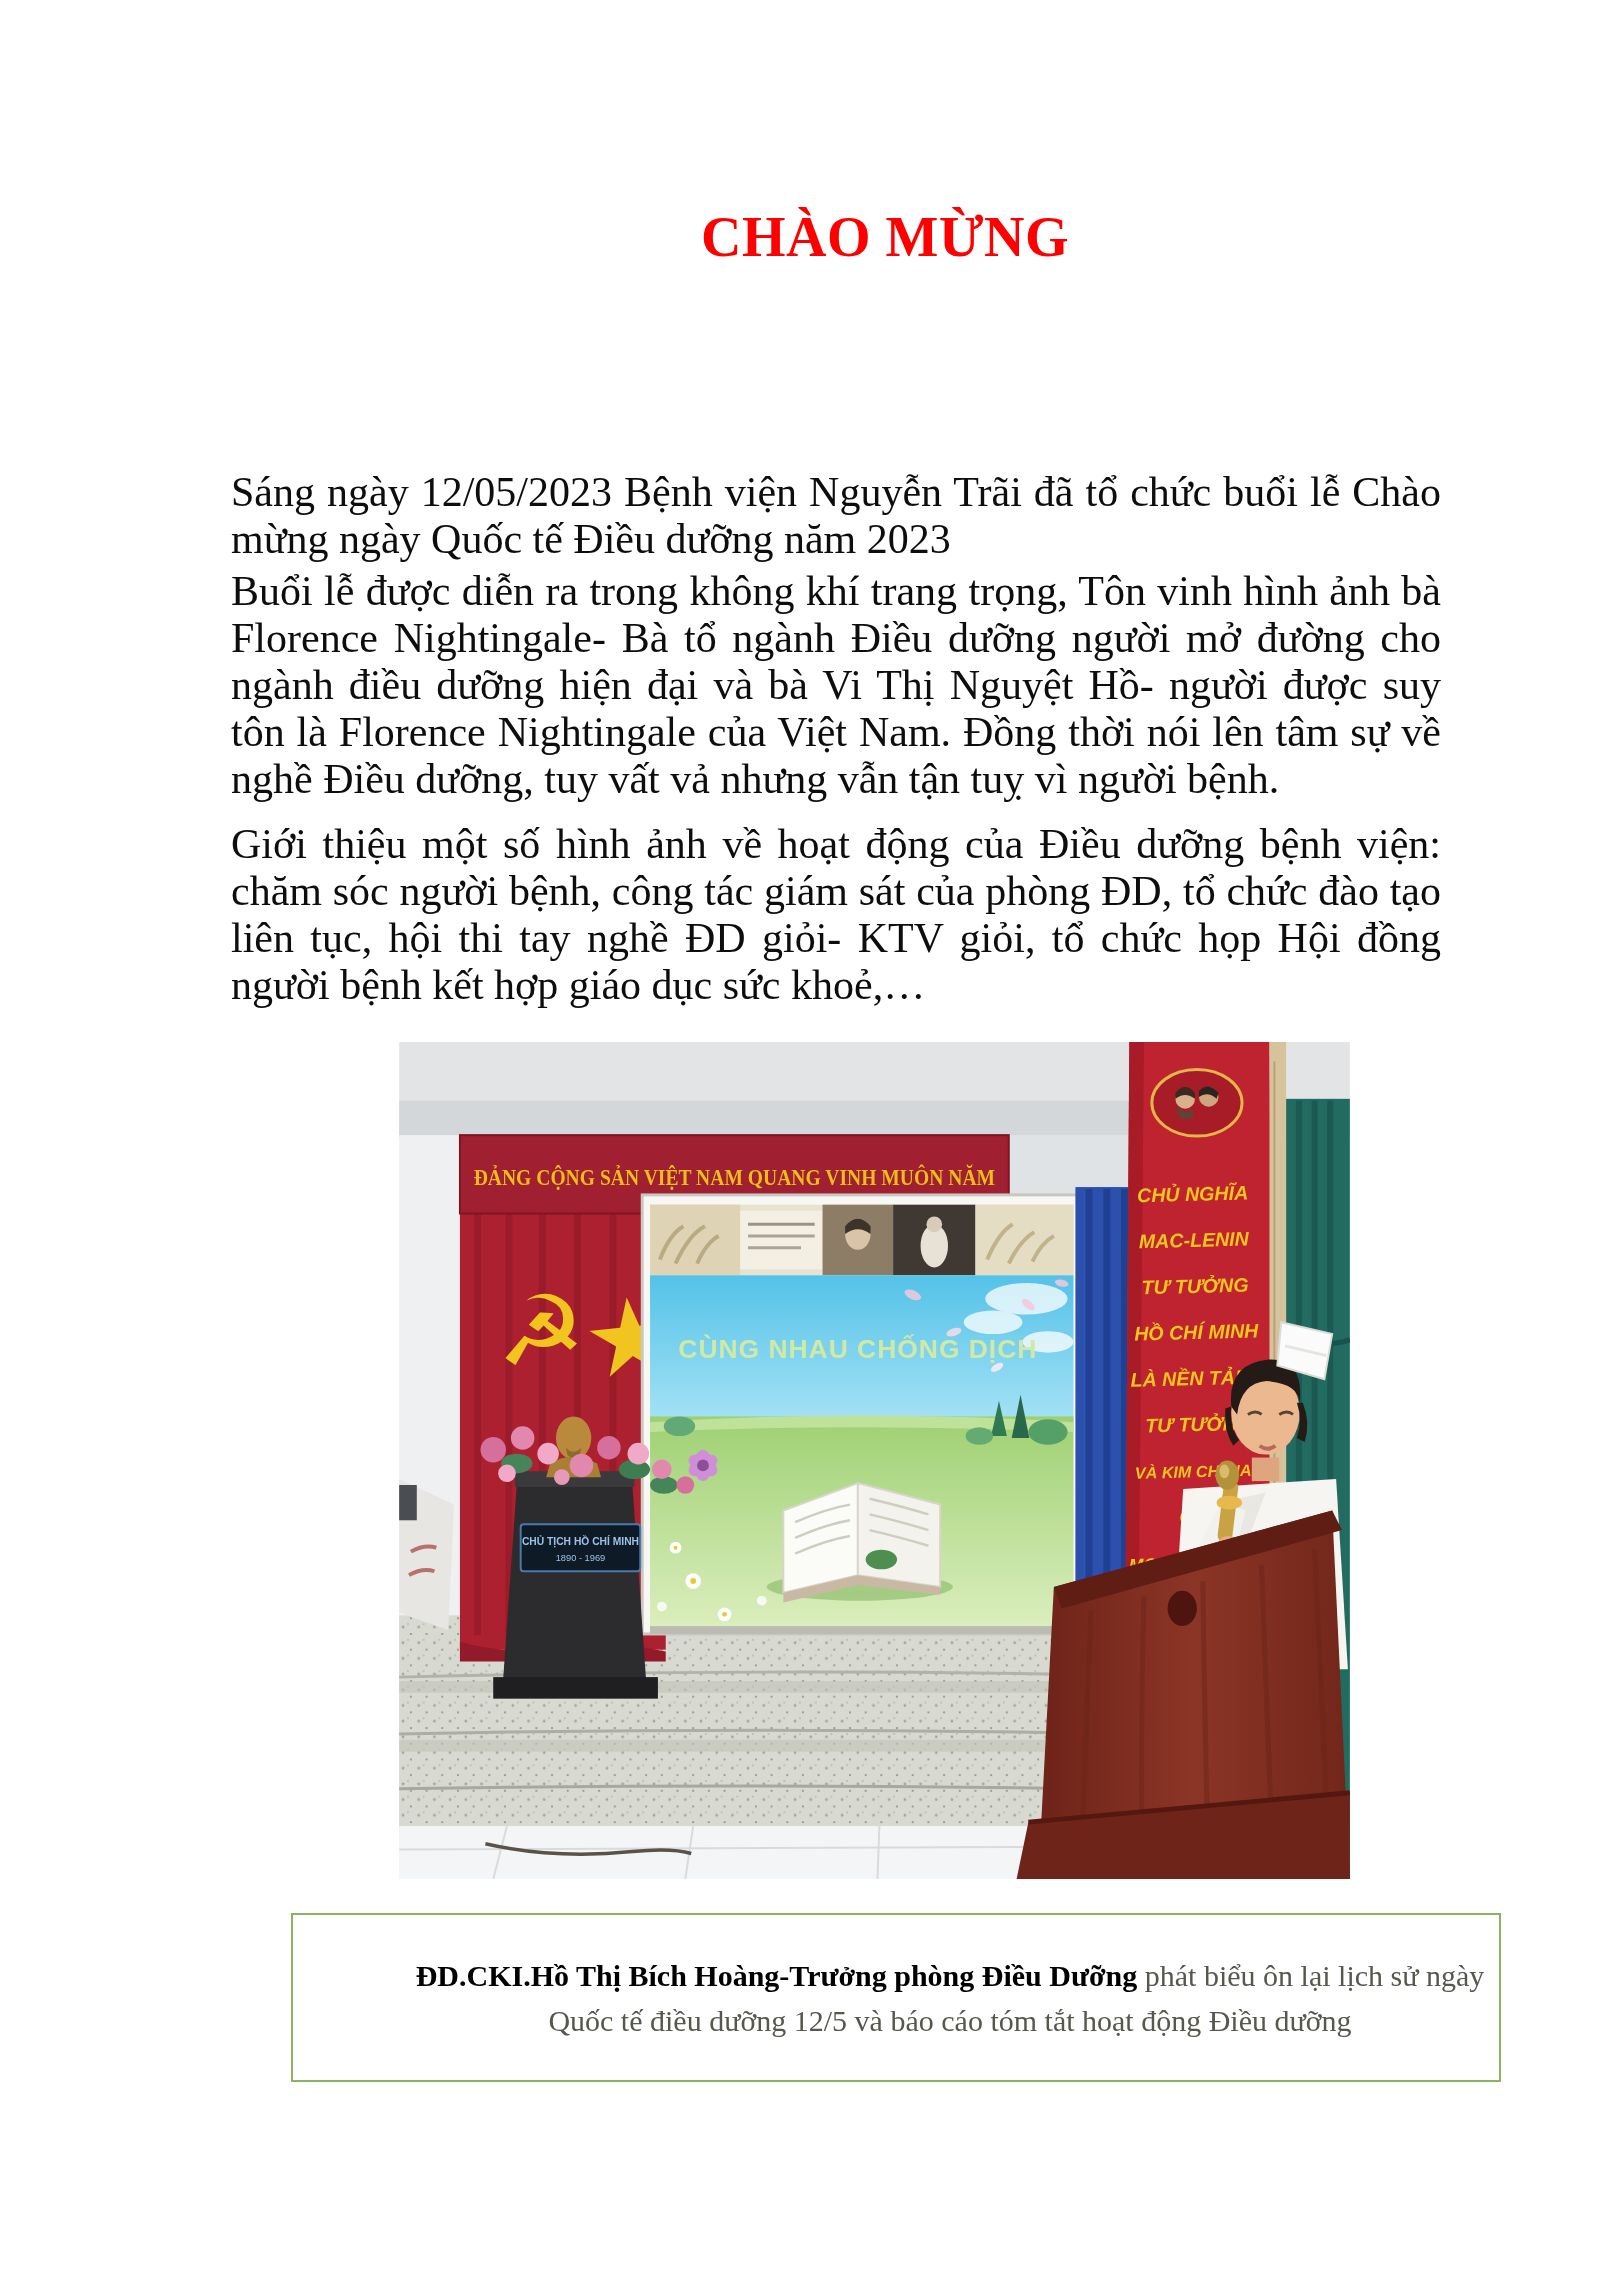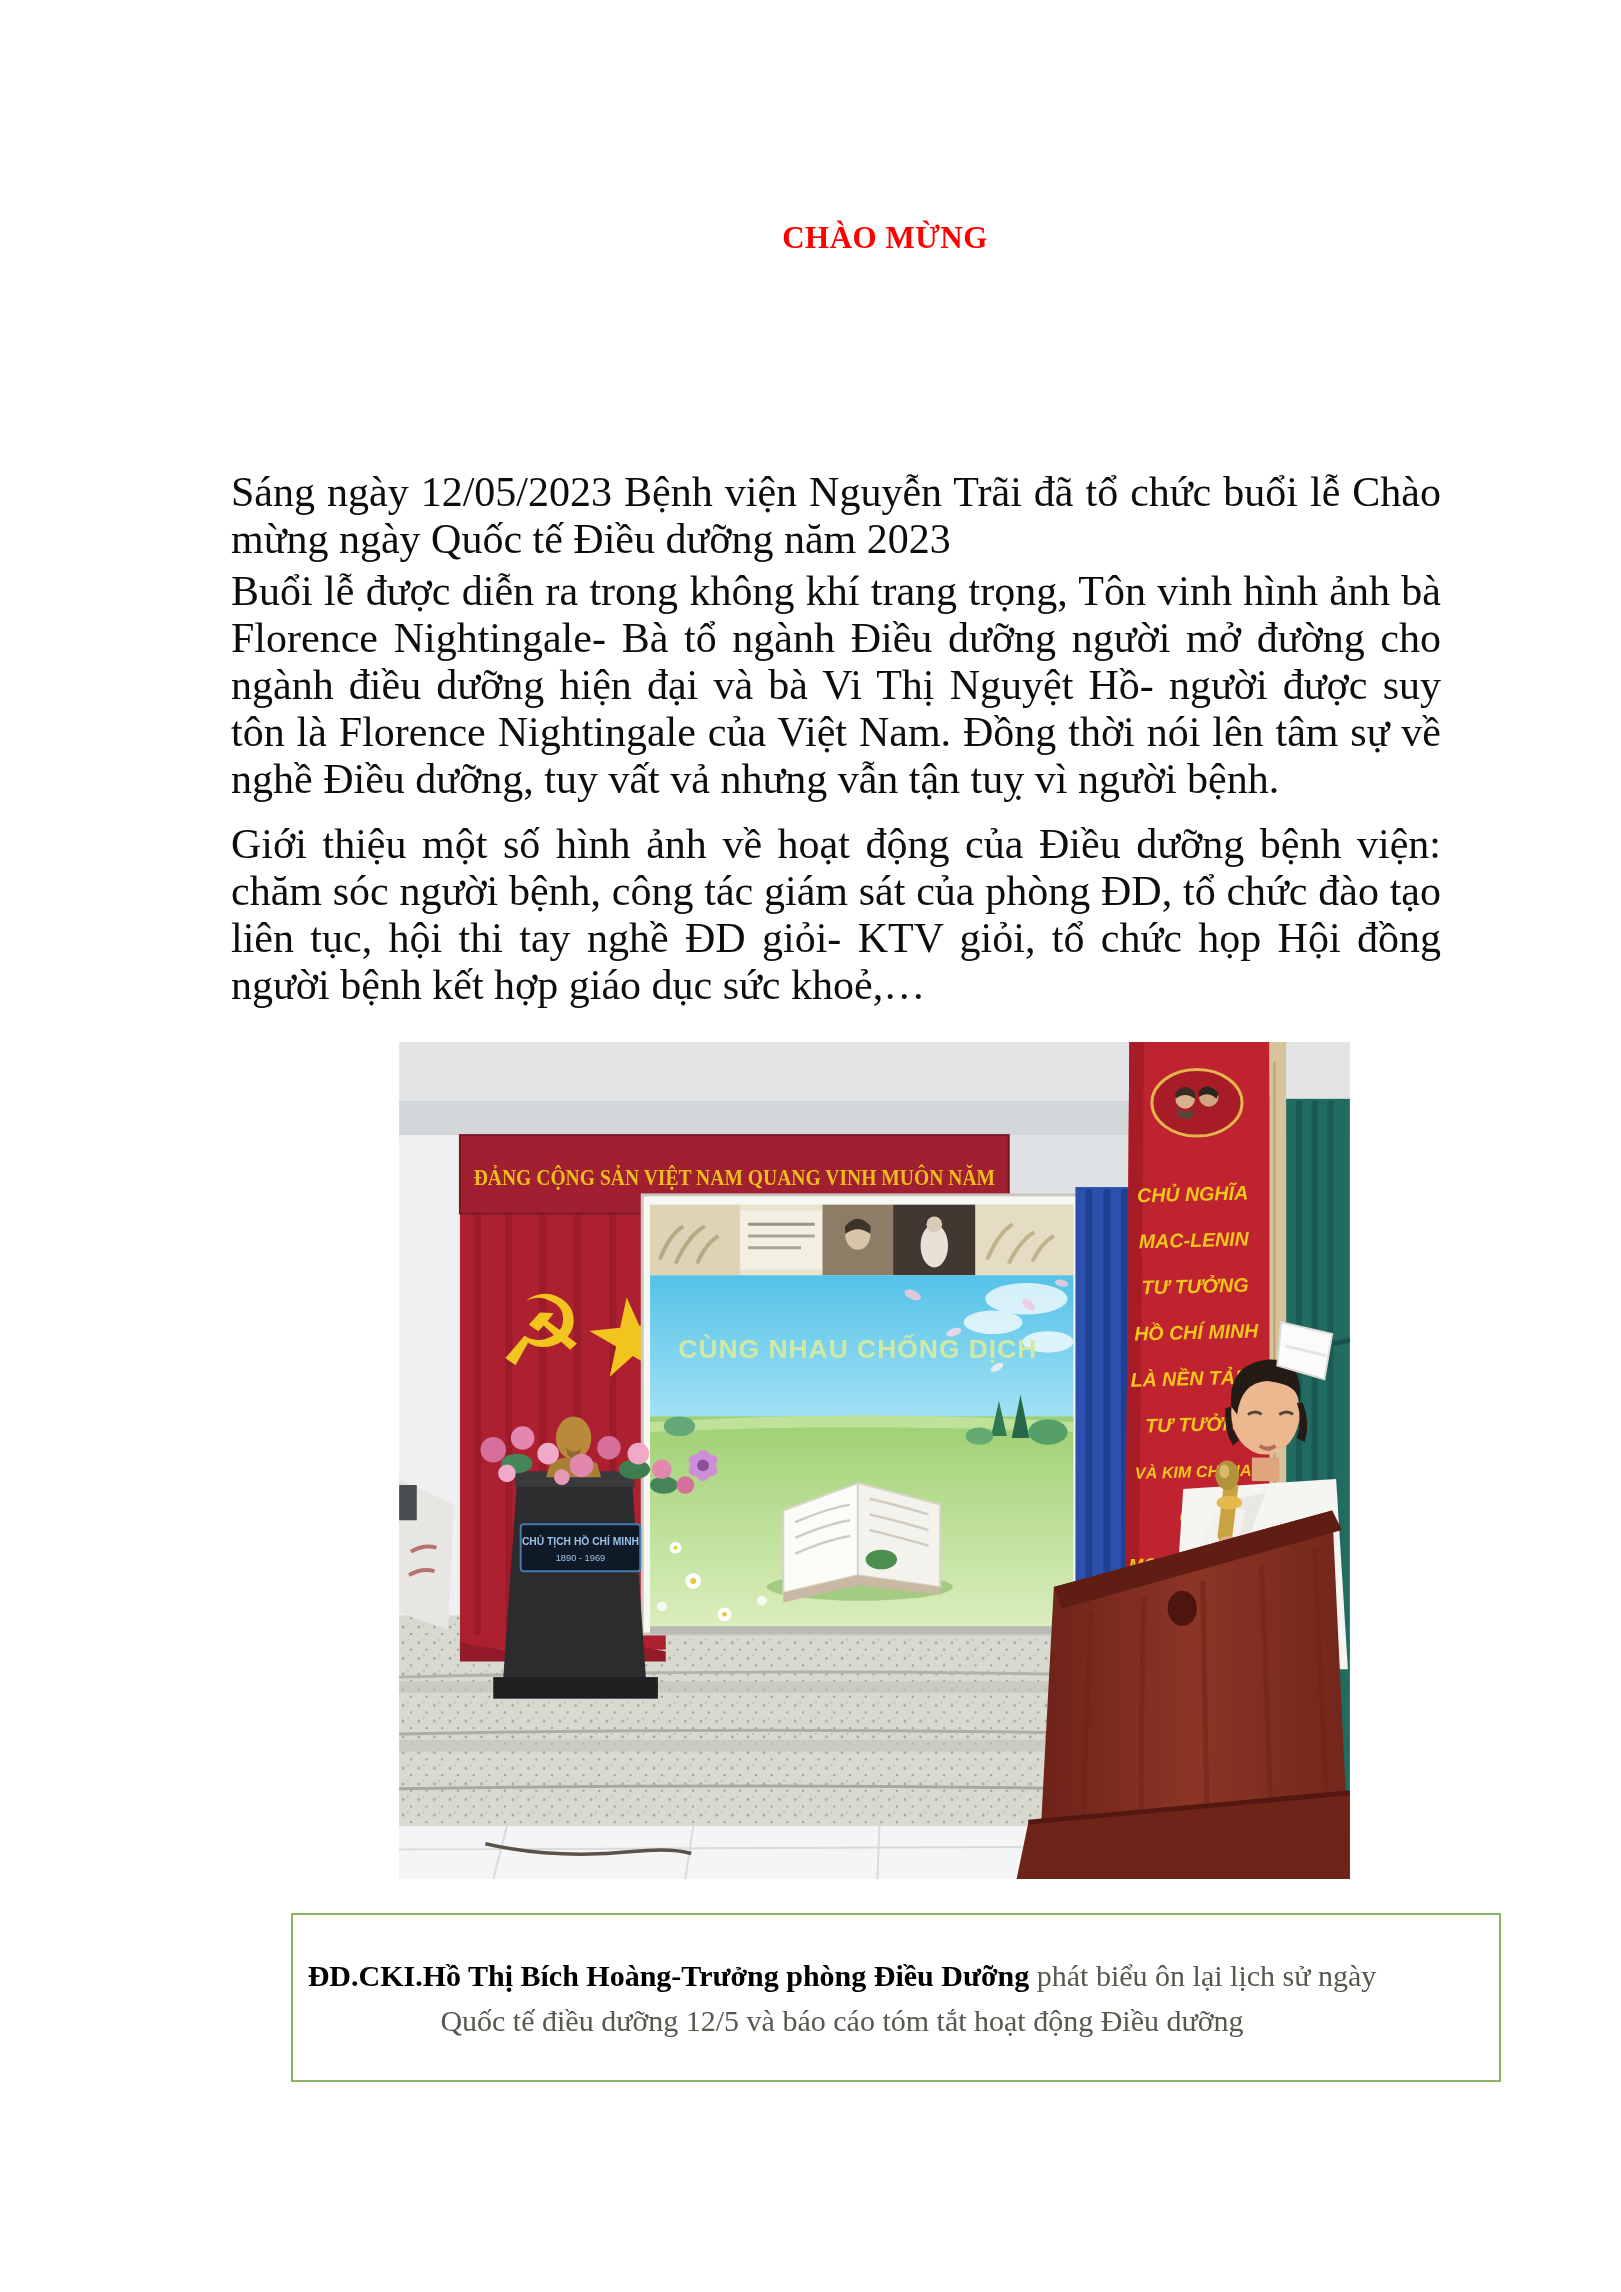--- a/index.html
+++ b/index.html
@@ -8,42 +8,42 @@
     width:1621px;height:2293px;
     background:#ffffff;
     font-family:"Liberation Serif", serif;
     overflow:hidden;
     margin:0 auto;
   }
   .doc-title{
     position:absolute;left:231px;width:1210px;
     padding-left:98px;box-sizing:border-box;
     text-align:center;color:#ff0000;
-    font-weight:bold;font-size:31px;line-height:59px;
+    font-weight:bold;font-size:56px;line-height:59px;
     letter-spacing:0.5px;white-space:nowrap;
   }
   .title-1{top:208px;}
   .title-2{top:294px;}
   .body-par{
     position:absolute;left:231px;width:1210px;
     margin:0;color:#0d0d0d;
     font-size:42px;line-height:47px;
     text-align:justify;
   }
   .par-1{top:469px;}
   .par-2{top:568px;}
   .par-3{top:821px;}
   .photo-wrap{
     position:absolute;left:355px;top:1042px;width:951px;height:837px;padding-left:44px;
   }
   .photo-wrap svg{display:block;width:100%;height:100%;}
   .caption-box{
     position:absolute;left:291px;top:1913px;width:1210px;height:169px;
     border:2.9px solid #8ab461;box-sizing:border-box;
-    display:flex;align-items:center;justify-content:flex-start;
+    display:flex;align-items:center;justify-content:flex-end;
   }
   .caption-text{
     width:1098px;text-align:center;
     font-size:30px;line-height:45px;color:#56574d;
   }
   .caption-text b{color:#000000;font-weight:bold;}
   text{user-select:none;}
 </style>
 </head>
 <body>

